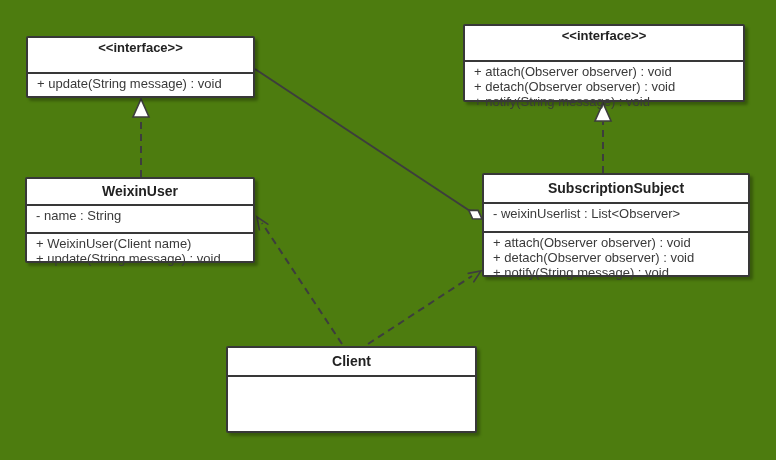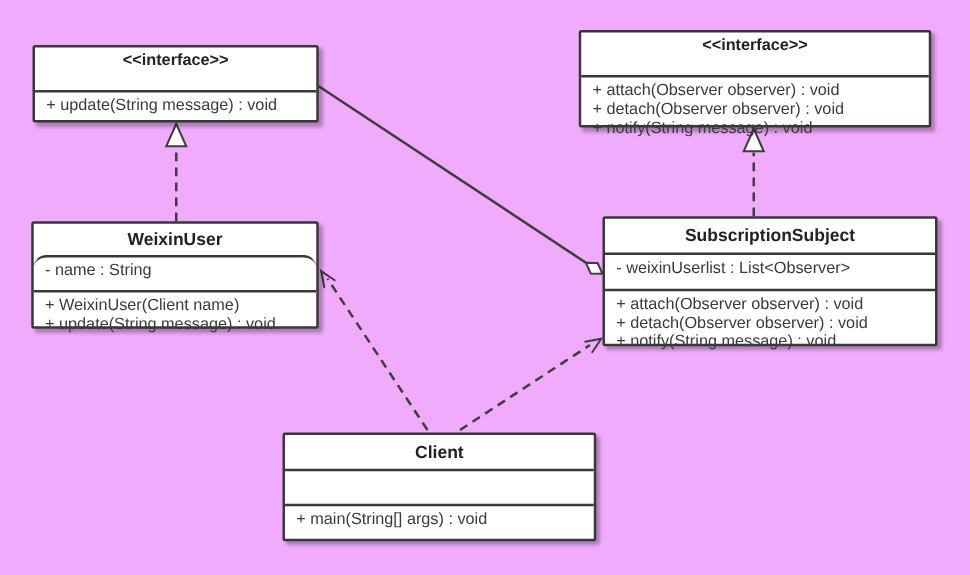--- a/index.html
+++ b/index.html
@@ -1,17 +1,17 @@
 <!DOCTYPE html>
 <html><head>
 <meta charset="utf-8">
 <style>
   html,body{margin:0;padding:0;background:#ffffff;}
   #canvas{
-    position:relative;width:776px;height:460px;background:#f0abfc;overflow:hidden;
+    position:relative;width:776px;height:460px;background:#4d7c0f;overflow:hidden;
     font-family:"Liberation Sans","DejaVu Sans",sans-serif;
   }
   #edges{position:absolute;left:0;top:0;}
   .dash{stroke:#3d3d3d;stroke-width:2;stroke-dasharray:7 5;fill:none;}
   .solid{stroke:#3d3d3d;stroke-width:2;fill:none;}
   .hollow{fill:#ffffff;stroke:#3d3d3d;stroke-width:1.6;}
   .open{fill:none;stroke:#3d3d3d;stroke-width:1.6;stroke-linecap:round;}
 
   .uml-class{
     position:absolute;box-sizing:border-box;background:#ffffff;
@@ -30,21 +30,21 @@
   }
   .comp{padding-top:2px;}
 
   
   #box-observer{left:26px;top:36px;width:229px;height:62px;}
   #box-observer .hdr{height:32px;}
   #box-subject{left:463px;top:24px;width:282px;height:78px;}
   #box-subject .hdr{height:32px;}
   #box-weixinuser{left:25px;top:177px;width:230px;height:86px;}
   #box-weixinuser .hdr{height:25px;}
-  #box-weixinuser .attrs{height:28px;border-radius:10px;}
+  #box-weixinuser .attrs{height:28px;}
   #box-subscriptionsubject{left:482px;top:173px;width:268px;height:104px;}
   #box-subscriptionsubject .hdr{height:27px;}
   #box-subscriptionsubject .attrs{height:29px;}
   #box-client{left:226px;top:346px;width:251px;height:87px;}
   #box-client .hdr{height:27px;}
   #box-client .attrs{height:28px;}
   .hdr.plain{display:flex;align-items:center;justify-content:center;text-align:right;}
 </style>
 </head>
 <body>
@@ -119,18 +119,15 @@
       <div class="member">+ detach(Observer observer) : void</div>
       <div class="member">+ notify(String message) : void</div>
     </div>
   </div>
 
   <div class="uml-class" id="box-client">
     <div class="hdr plain">
       <div class="cname">Client</div>
     </div>
     <div class="comp attrs"></div>
-    <div class="comp methods">
-      <div class="member">+ main(String[] args) : void</div>
-    </div>
   </div>
 
 </div>
 
 </body></html>

